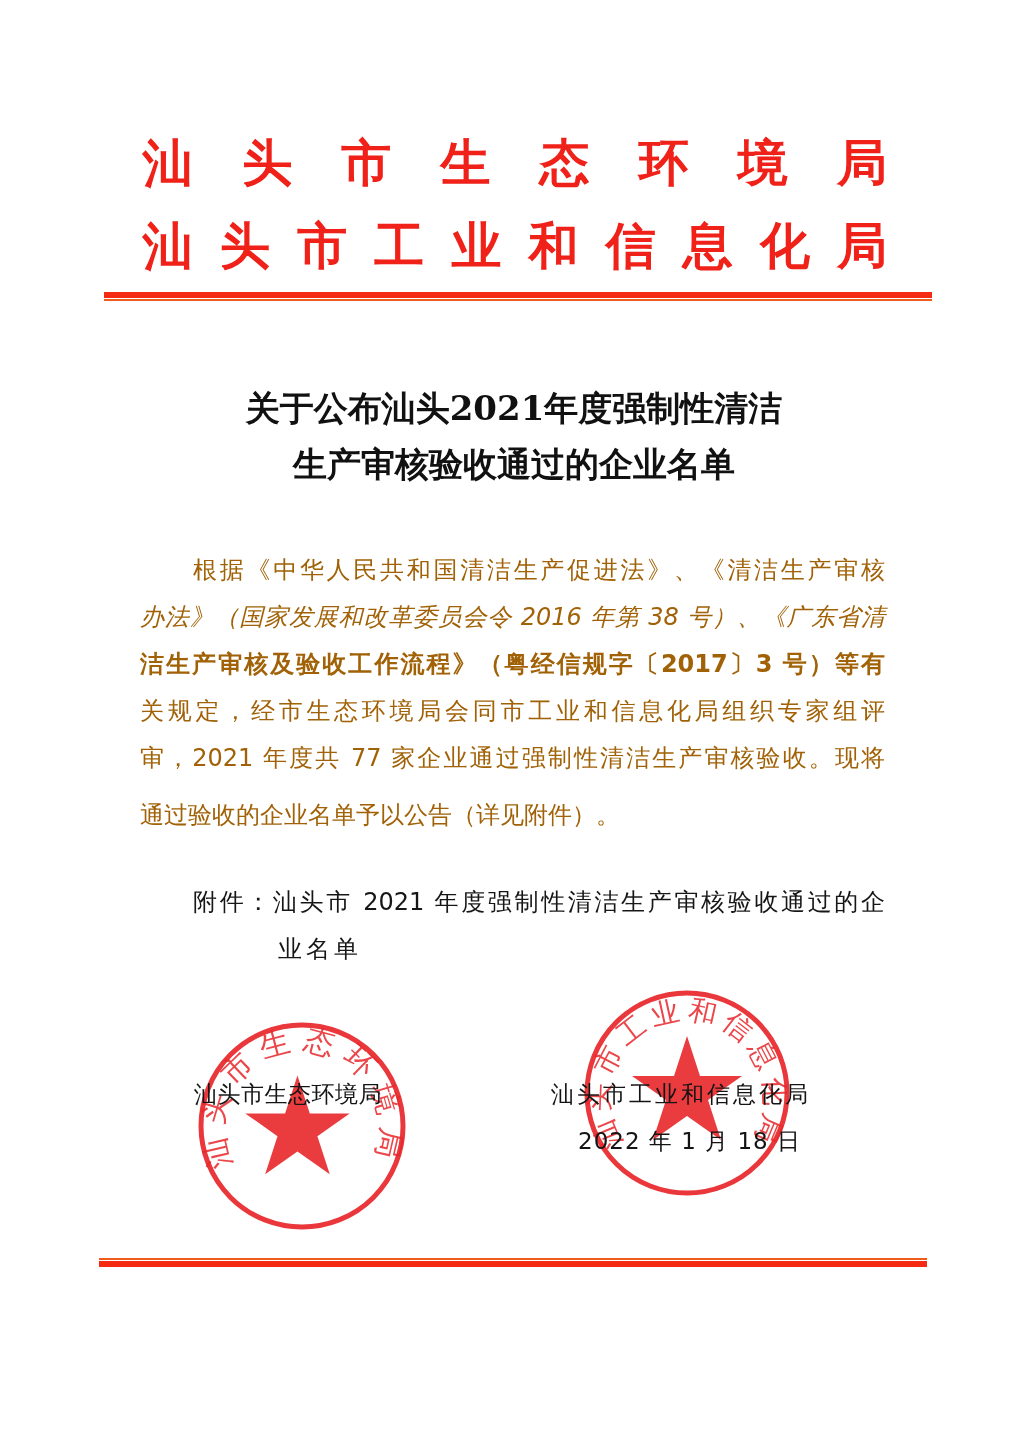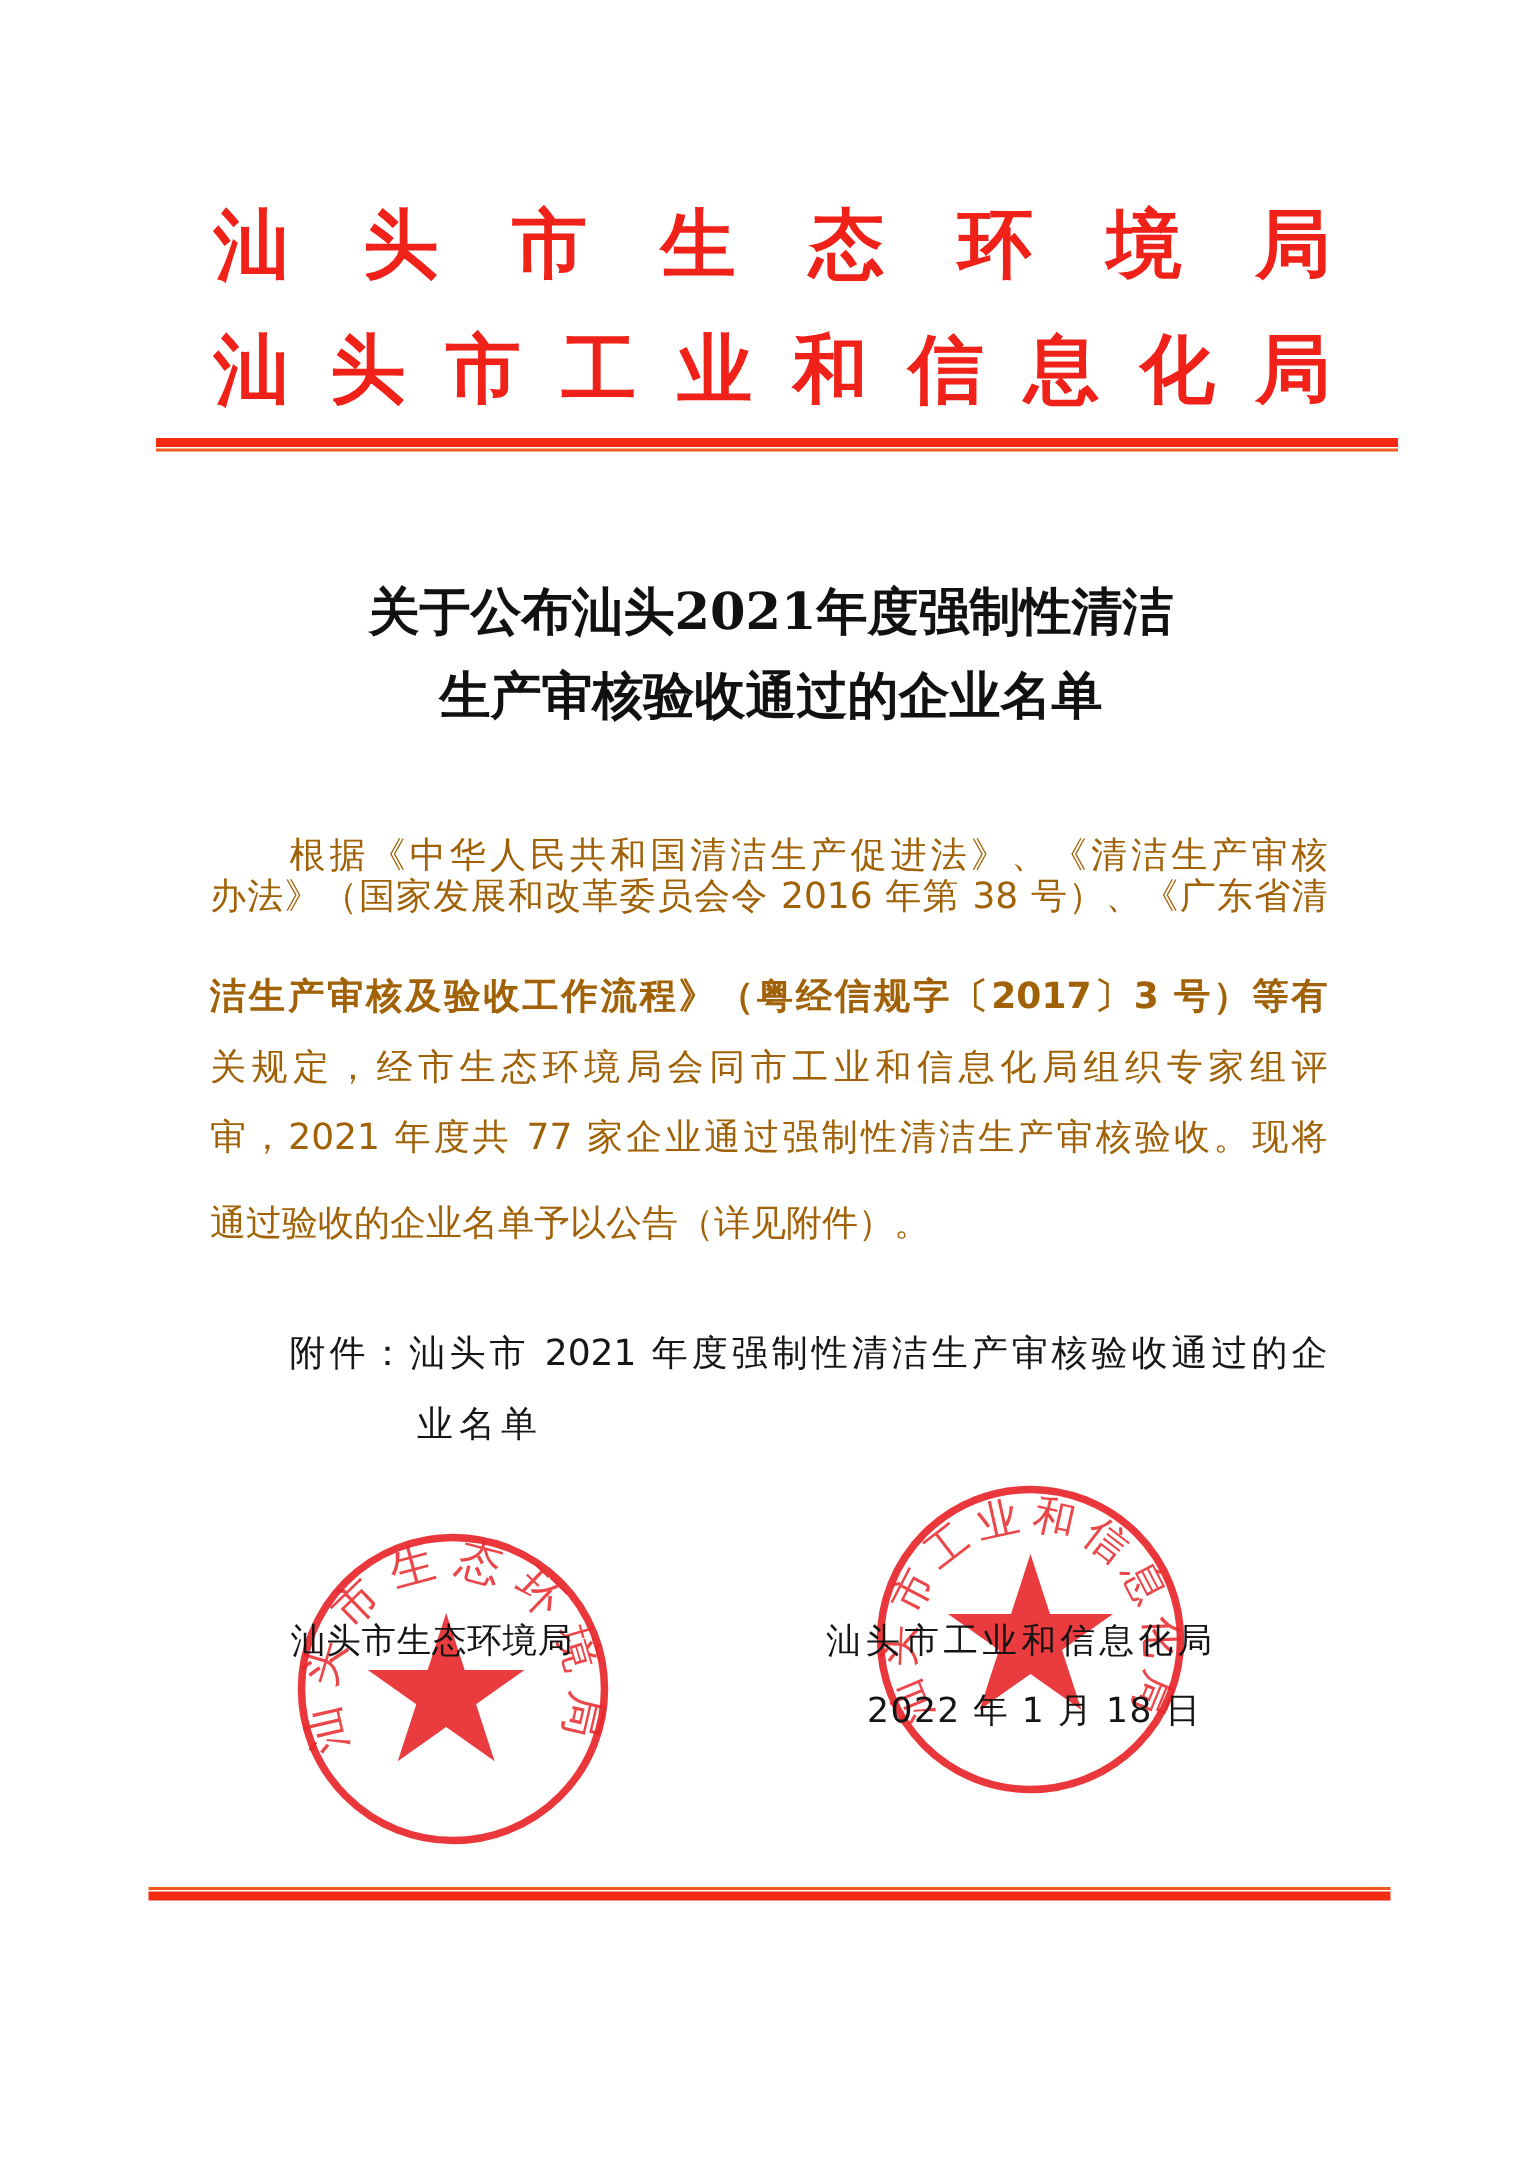--- a/index.html
+++ b/index.html
@@ -78,21 +78,21 @@
       width: 745px;
       font-family: "DejaVu Sans", "Liberation Sans", sans-serif;
       font-size: 24px;
       line-height: 30px;
       color: #a16207;
       white-space: nowrap;
       text-align: justify;
       text-align-last: justify;
     }
     #body-0 { left: 193px; width: 692px; top: 555px; }
-    #body-1 { top: 582px; }
+    #body-1 { top: 602px; font-style: italic; }
     #body-2 { top: 649px; font-weight: bold; }
     #body-3 { top: 696px; }
     #body-4 { top: 743px; }
     #body-5 { top: 800px; text-align-last: left; }
 
     .attach-line {
       position: absolute;
       font-family: "DejaVu Sans", "Liberation Sans", sans-serif;
       font-size: 24px;
       line-height: 30px;

